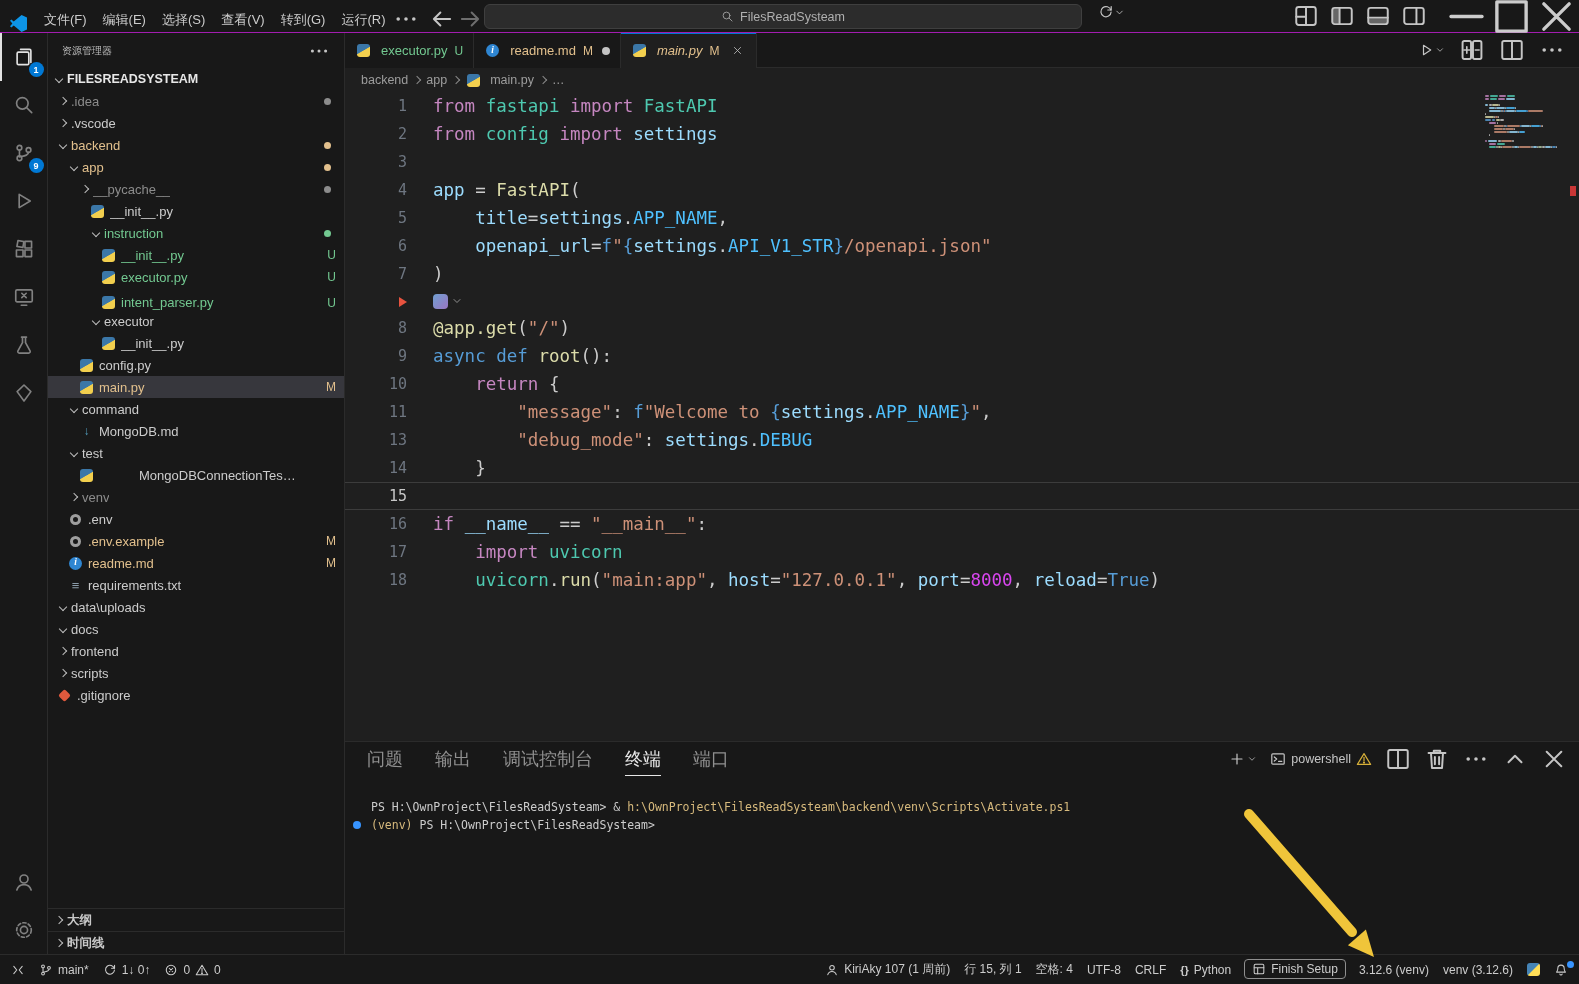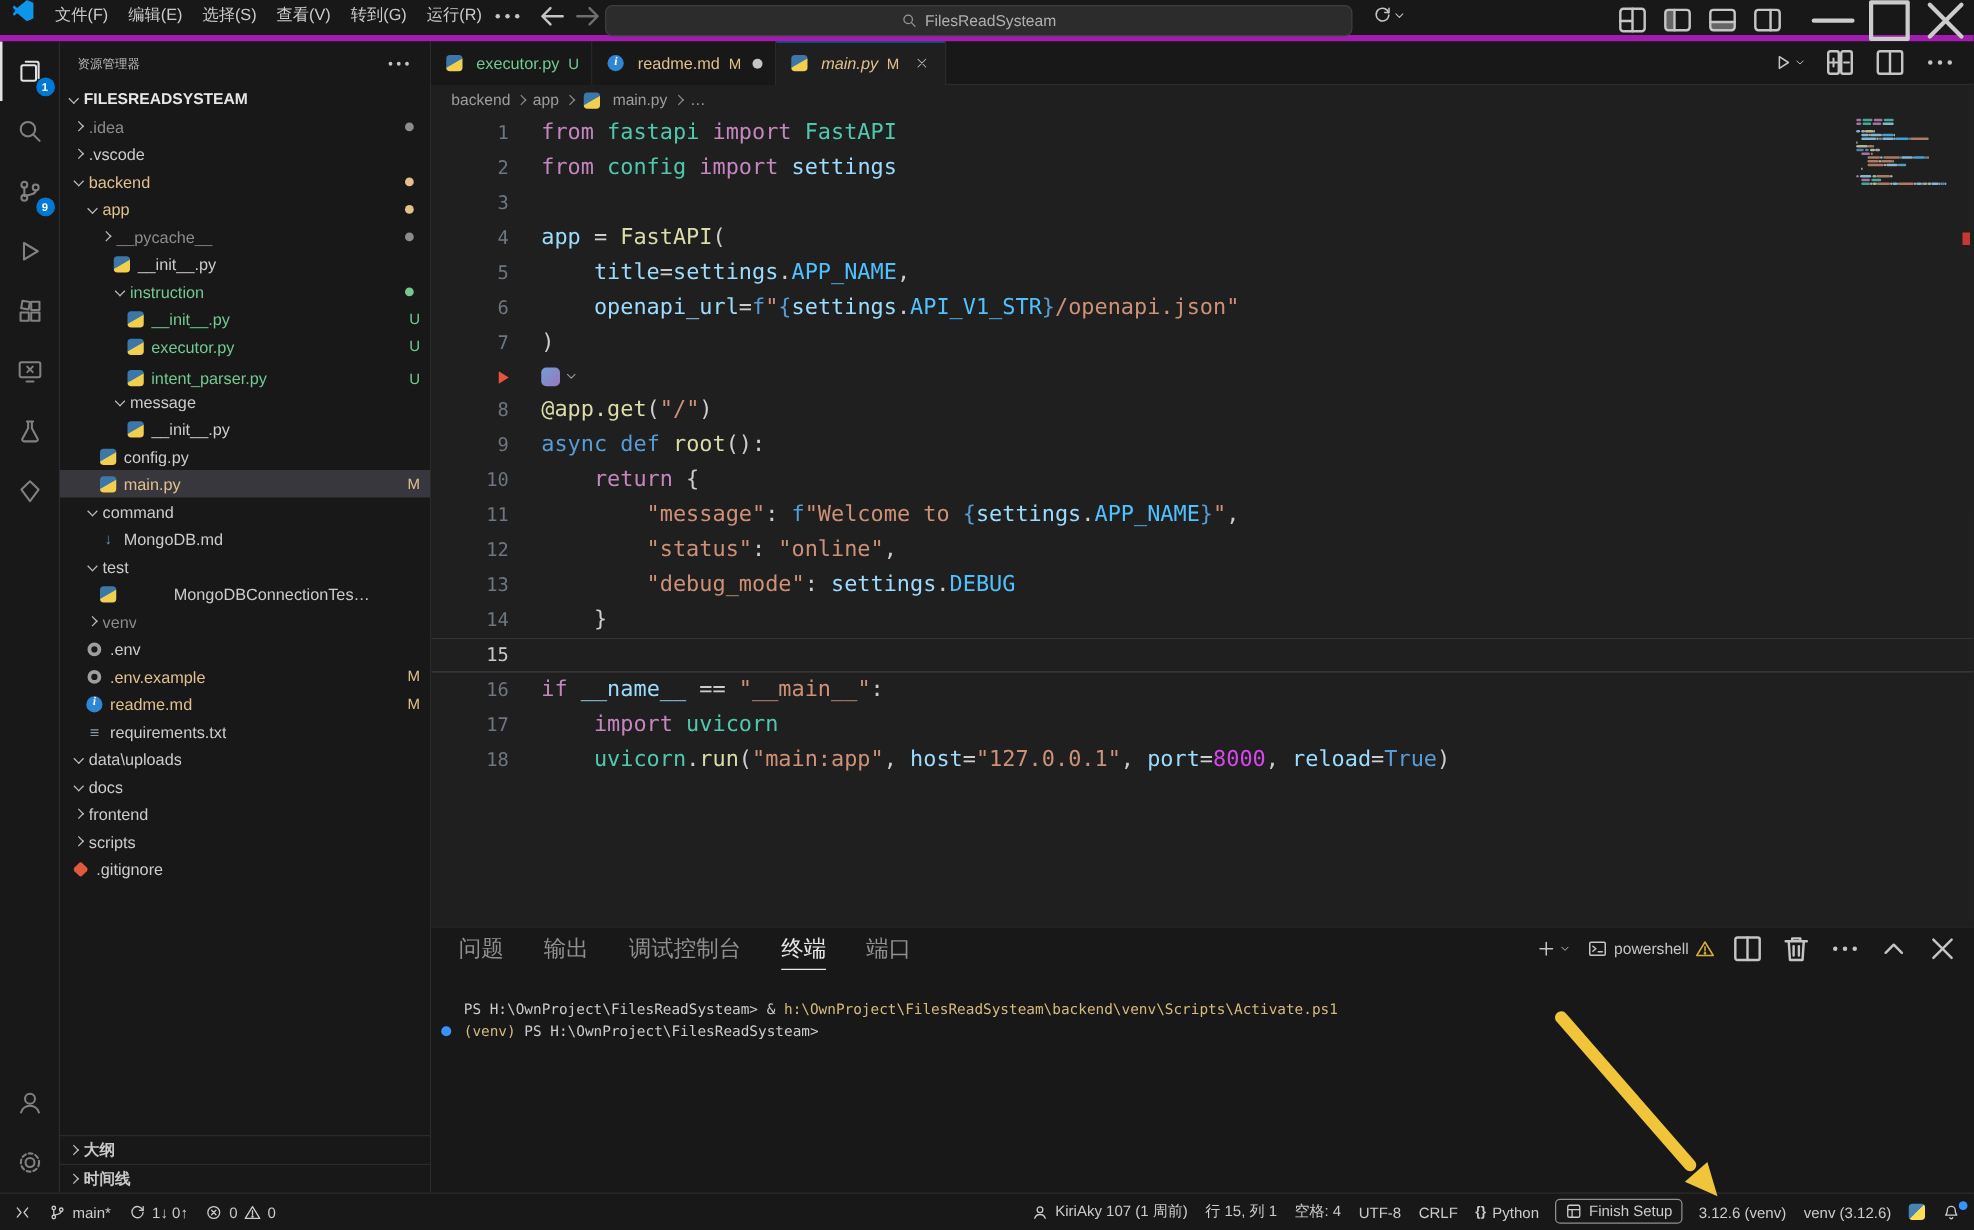--- a/index.html
+++ b/index.html
@@ -2,21 +2,21 @@
 <html><head>
 <meta charset="utf-8">
 <style>
   *{box-sizing:border-box;margin:0;padding:0}
   html,body{width:1579px;height:984px;overflow:hidden}
   body{background:#1f1f1f;color:#ccc;font-family:"Liberation Sans","DejaVu Sans",sans-serif;font-size:13px}
   .app{position:relative;width:1579px;height:984px;display:flex;flex-direction:column;overflow:hidden}
   .icn{display:inline-flex;width:16px;height:16px;flex:none}
   .icn svg{width:100%;height:100%}
   
-  .titlebar{height:33px;background:#181818;border-bottom:5px solid #a21caf;display:flex;align-items:flex-start;flex:none;position:relative;z-index:5}
+  .titlebar{height:33px;background:#181818;border-bottom:1px solid #a21caf;display:flex;align-items:flex-end;flex:none;position:relative;z-index:5}
   .logo{width:17px;height:17px;margin:0 9px 0 10px;background:#0d95e8;clip-path:polygon(68% 0%,100% 14%,100% 86%,68% 100%,22% 62%,8% 74%,0% 66%,14% 50%,0% 34%,8% 26%,22% 38%)}
   .menu-item{padding:0 8px;height:24px;line-height:24px;border-radius:5px;color:#ccc;font-size:13px;white-space:nowrap}
   .icon-btn{display:inline-flex;align-items:center;justify-content:center;width:26px;height:26px;color:#c5c5c5;border-radius:5px}
   .icon-btn.dim{color:#6e6e6e}
   .nav-arrows{display:flex;margin-left:10px;gap:2px}
   .search-box{position:absolute;left:484px;top:4px;width:598px;height:25px;background:#2c2c2c;border:1px solid #3f3f3f;border-radius:6px;display:flex;align-items:center;justify-content:center;gap:6px;color:#b0b0b0;font-size:12.5px}
   .search-box .icn{width:13px;height:13px;color:#9a9a9a}
   .resume-btn{position:absolute;left:1098px;top:4px;display:flex;align-items:center;color:#c5c5c5}
   .resume-btn .sm{width:11px;height:11px}
   .tb-icons{position:absolute;right:152px;top:3px;display:flex;gap:10px}
@@ -401,21 +401,21 @@
               <span class="fi fi-python">
                 <i></i>
               </span>
               <span class="tree-label col-untracked">intent_parser.py</span>
               <span class="tree-right">
                 <span class="badge-letter col-untracked">U</span>
               </span>
             </div>
             <div class="tree-row" style="padding-left: 41px;">
               <span class="chev open"></span>
-              <span class="tree-label col-default">message</span>
+              <span class="tree-label col-default">executor</span>
               <span class="tree-right"></span>
             </div>
             <div class="tree-row" style="padding-left: 52px;">
               <span class="fi fi-python">
                 <i></i>
               </span>
               <span class="tree-label col-default">__init__.py</span>
               <span class="tree-right"></span>
             </div>
             <div class="tree-row" style="padding-left: 30px;">
@@ -627,21 +627,20 @@
             <div class="row"><div class="gutter">5</div><div class="codeline"><span class="tk-v">    title</span><span class="tk-w">=</span><span class="tk-v">settings</span><span class="tk-w">.</span><span class="tk-const">APP_NAME</span><span class="tk-w">,</span></div></div>
             <div class="row"><div class="gutter">6</div><div class="codeline"><span class="tk-v">    openapi_url</span><span class="tk-w">=</span><span class="tk-kb">f</span><span class="tk-s">"</span><span class="tk-fb">{</span><span class="tk-v">settings</span><span class="tk-w">.</span><span class="tk-const">API_V1_STR</span><span class="tk-fb">}</span><span class="tk-s">/openapi.json"</span></div></div>
             <div class="row"><div class="gutter">7</div><div class="codeline"><span class="tk-w">)</span></div></div>
             <div class="row widget-row"><div class="gutter"><i class="red-tri"></i></div><div class="widget-box"><span class="widget-ic"></span><span class="w-chev"><svg viewBox="0 0 16 16" fill="none" stroke="currentColor" stroke-width="1.2" stroke-linecap="round" stroke-linejoin="round">
                     <path d="M4 6l4 4 4-4"></path>
                   </svg></span></div></div>
             <div class="row"><div class="gutter">8</div><div class="codeline"><span class="tk-fn">@app.get</span><span class="tk-w">(</span><span class="tk-s">"/"</span><span class="tk-w">)</span></div></div>
             <div class="row"><div class="gutter">9</div><div class="codeline"><span class="tk-kb">async</span><span class="tk-w"> </span><span class="tk-kb">def</span><span class="tk-w"> </span><span class="tk-fn">root</span><span class="tk-w">():</span></div></div>
             <div class="row"><div class="gutter">10</div><div class="codeline"><span class="tk-k">    return</span><span class="tk-w"> {</span></div></div>
             <div class="row"><div class="gutter">11</div><div class="codeline"><span class="tk-s">        "message"</span><span class="tk-w">: </span><span class="tk-kb">f</span><span class="tk-s">"Welcome to </span><span class="tk-fb">{</span><span class="tk-v">settings</span><span class="tk-w">.</span><span class="tk-const">APP_NAME</span><span class="tk-fb">}</span><span class="tk-s">"</span><span class="tk-w">,</span></div></div>
-            <div class="row"><div class="gutter">12</div><div class="codeline"><span class="tk-s">        "status"</span><span class="tk-w">: </span><span class="tk-s">"online"</span><span class="tk-w">,</span></div></div>
             <div class="row"><div class="gutter">13</div><div class="codeline"><span class="tk-s">        "debug_mode"</span><span class="tk-w">: </span><span class="tk-v">settings</span><span class="tk-w">.</span><span class="tk-const">DEBUG</span></div></div>
             <div class="row"><div class="gutter">14</div><div class="codeline"><span class="tk-w">    }</span></div></div>
             <div class="row current"><div class="gutter cur">15</div><div class="codeline"></div></div>
             <div class="row"><div class="gutter">16</div><div class="codeline"><span class="tk-k">if</span><span class="tk-w"> </span><span class="tk-v">__name__</span><span class="tk-w"> == </span><span class="tk-s">"__main__"</span><span class="tk-w">:</span></div></div>
             <div class="row"><div class="gutter">17</div><div class="codeline"><span class="tk-k">    import</span><span class="tk-cls"> uvicorn</span></div></div>
             <div class="row"><div class="gutter">18</div><div class="codeline"><span class="tk-cls">    uvicorn</span><span class="tk-w">.</span><span class="tk-fn">run</span><span class="tk-w">(</span><span class="tk-s">"main:app"</span><span class="tk-w">, </span><span class="tk-v">host</span><span class="tk-w">=</span><span class="tk-s">"127.0.0.1"</span><span class="tk-w">, </span><span class="tk-v">port</span><span class="tk-w">=</span><span class="tk-n">8000</span><span class="tk-w">, </span><span class="tk-v">reload</span><span class="tk-w">=</span><span class="tk-kb">True</span><span class="tk-w">)</span></div></div>
           </div>
         <div class="minimap">
             <div class="mm-line">
               <i style="width: 4.4px; background: rgb(197, 134, 192);"></i>

